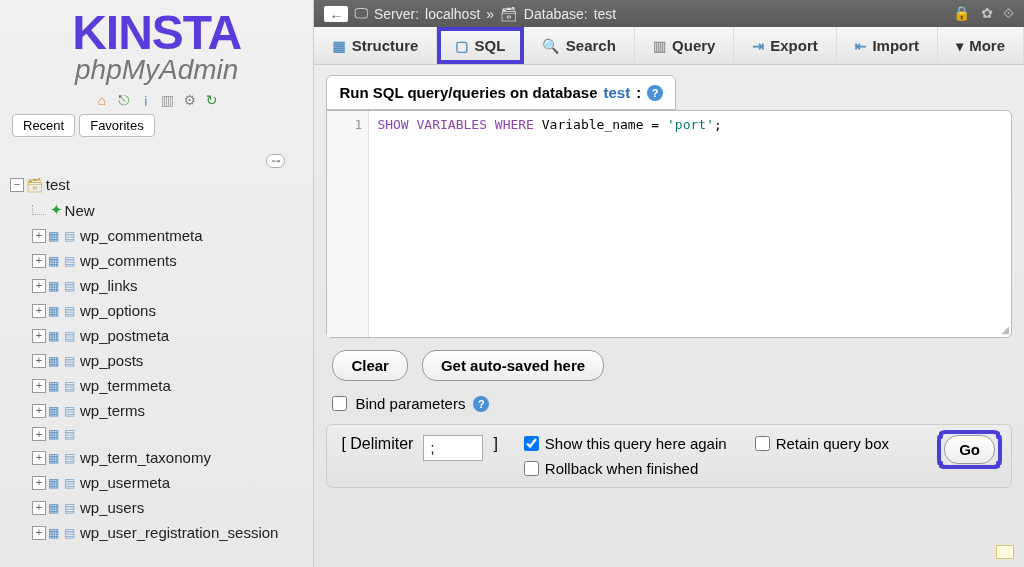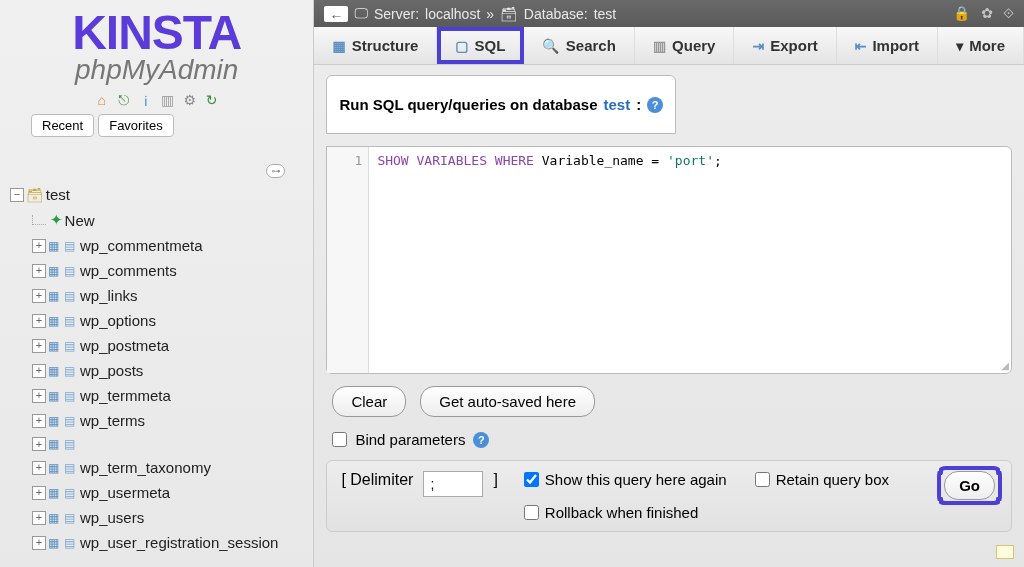--- a/index.html
+++ b/index.html
@@ -4,21 +4,21 @@
 <style>
 * { box-sizing: border-box; margin: 0; padding: 0; }
 body { font-family: Arial, sans-serif; font-size: 14px; background: #f5f5f5; width: 1024px; height: 567px; overflow: hidden; }
 .app { display: flex; height: 100%; }
 .sidebar { width: 316px; background: linear-gradient(#f0f0f0, #e8e8e8); border-right: 1px solid #ccc; display: flex; flex-direction: column; }
 .logo-area { text-align: center; padding: 5px 10px 0; }
 .kinsta-logo { font-family: Arial; font-weight: 900; font-size: 48px; color: #5b3bd9; letter-spacing: -1px; }
 .pma-text { font-style: italic; font-size: 28px; color: #777; font-family: Liberation Sans, sans-serif; margin-top: -6px; }
 .toolbar-icons { display: flex; justify-content: center; gap: 6px; margin: 6px 0; }
 .toolbar-icons span { width: 16px; height: 16px; display: inline-flex; align-items: center; justify-content: center; font-size: 14px; }
-.recent-fav { display: flex; gap: 4px; padding: 0 31px; margin-bottom: 24px; }
+.recent-fav { display: flex; gap: 4px; padding: 0 12px; margin-bottom: 14px; }
 .recent-fav button { background: #fff; border: 1px solid #bbb; border-radius: 4px; padding: 3px 10px; font-size: 13px; cursor: pointer; }
 .collapse-btn { text-align: right; padding-right: 28px; margin-bottom: 4px; }
 .collapse-btn span { display: inline-block; border: 1px solid #aaa; border-radius: 8px; font-size: 9px; padding: 1px 4px; background: #fff; color: #888; }
 .tree { padding: 0 4px; overflow-y: auto; flex: 1; }
 .tree-node { display: flex; align-items: center; gap: 2px; padding: 4px 0 4px 6px; font-size: 15px; color: #222; }
 .tree-child { padding-left: 28px; }
 .expand-box { width: 14px; height: 14px; border: 1px solid #999; background: #fff; display: inline-flex; align-items: center; justify-content: center; font-size: 11px; line-height: 1; color: #666; cursor: pointer; flex-shrink: 0; }
 .db-icon { color: #c9a840; font-size: 14px; }
 .table-icon { color: #5a8fc0; font-size: 12px; display: inline-block; width: 14px; }
 .new-icon { color: #2a9d3e; }
@@ -26,36 +26,36 @@
 .main { flex: 1; display: flex; flex-direction: column; background: #fff; }
 .breadcrumb { background: linear-gradient(#6a6a6a, #5a5a5a); color: #e8e8e8; padding: 5px 10px; display: flex; align-items: center; gap: 6px; font-size: 14px; }
 .breadcrumb .back { background: #fff; color: #555; border-radius: 2px; padding: 0 5px; cursor: pointer; }
 .breadcrumb-right { margin-left: auto; display: flex; gap: 10px; }
 .breadcrumb a { color: #e8e8e8; text-decoration: none; }
 .tabs { display: flex; background: linear-gradient(#f8f8f8, #e4e4e4); border-bottom: 1px solid #ccc; }
 .tab { padding: 10px 18px; display: flex; align-items: center; gap: 6px; font-weight: bold; color: #333; cursor: pointer; border-right: 1px solid #ddd; font-size: 15px; }
 .tab.highlighted { outline: 4px solid #4b3fd6; outline-offset: -4px; }
 .tab-icon { font-size: 14px; }
 .content { flex: 1; background: linear-gradient(#ececec, #e5e5e5); padding: 10px 12px; overflow-y: auto; position: relative; }
-.panel-title { background: #fff; border: 1px solid #bbb; border-radius: 6px 6px 0 0; padding: 20px 12px; display: inline-flex; align-items: center; gap: 6px; font-weight: bold; font-size: 15px; margin-bottom: 12px; }
+.panel-title { background: #fff; border: 1px solid #bbb; border-radius: 6px 6px 0 0; padding: 8px 12px; display: inline-flex; align-items: center; gap: 6px; font-weight: bold; font-size: 15px; margin-bottom: 0; }
 .panel-title .db-link { color: #2a6ebb; }
 .help-icon { display: inline-flex; width: 16px; height: 16px; background: #4a90d9; color: #fff; border-radius: 50%; align-items: center; justify-content: center; font-size: 11px; font-weight: bold; }
 .editor { background: #fff; border: 1px solid #bbb; border-radius: 0 6px 6px 6px; height: 228px; display: flex; position: relative; }
 .gutter { width: 42px; background: #f7f7f7; border-right: 1px solid #ddd; text-align: right; padding: 6px 6px 0 0; color: #999; font-family: monospace; font-size: 13px; }
 .code { flex: 1; padding: 6px 8px; font-family: monospace; font-size: 13px; }
 .kw { color: #8e44ad; }
 .str { color: #0f766e; }
 .resize { position: absolute; bottom: 2px; right: 2px; color: #bbb; font-size: 10px; cursor: nwse-resize; }
 .btn-row { display: flex; gap: 14px; padding: 12px 6px; align-items: center; }
-.btn { background: linear-gradient(#fff, #ededed); border: 1px solid #999; border-radius: 14px; padding: 6px 18px; font-weight: normal; font-size: 15px; cursor: pointer; }
+.btn { background: linear-gradient(#fff, #ededed); border: 1px solid #999; border-radius: 14px; padding: 6px 18px; font-weight: bold; font-size: 15px; cursor: pointer; }
 .bind-row { padding: 2px 6px 12px; display: flex; align-items: center; gap: 8px; font-size: 15px; }
 .footer-box { background: linear-gradient(#ececec, #e2e2e2); border: 1px solid #ccc; border-radius: 6px; padding: 10px 14px; display: flex; align-items: flex-start; gap: 10px; }
 .delim-label { font-size: 16px; }
 .delim-input { width: 60px; height: 26px; border: 1px solid #aaa; background: #fff; padding: 2px 6px; font-size: 14px; }
-.check-grid { display: grid; grid-template-columns: auto auto; gap: 16px 28px; margin-left: 16px; font-size: 15px; }
+.check-grid { display: grid; grid-template-columns: auto auto; gap: 8px 28px; margin-left: 16px; font-size: 15px; }
 .check-item { display: flex; align-items: center; gap: 6px; }
 .go-wrap { margin-left: auto; }
 .go-btn { background: linear-gradient(#fff, #ededed); border: 1px solid #999; border-radius: 14px; padding: 5px 14px; font-weight: bold; font-size: 15px; cursor: pointer; }
 .go-highlight { outline: 4px solid #4b3fd6; outline-offset: 1px; border-radius: 2px; padding: 2px; }
 .console-toggle { position: absolute; bottom: 8px; right: 10px; width: 18px; height: 14px; background: #fffbe0; border: 1px solid #d4c96a; cursor: pointer; }
 input[type=checkbox] { width: 15px; height: 15px; cursor: pointer; }
 </style>
 </head>
 <body>
 

